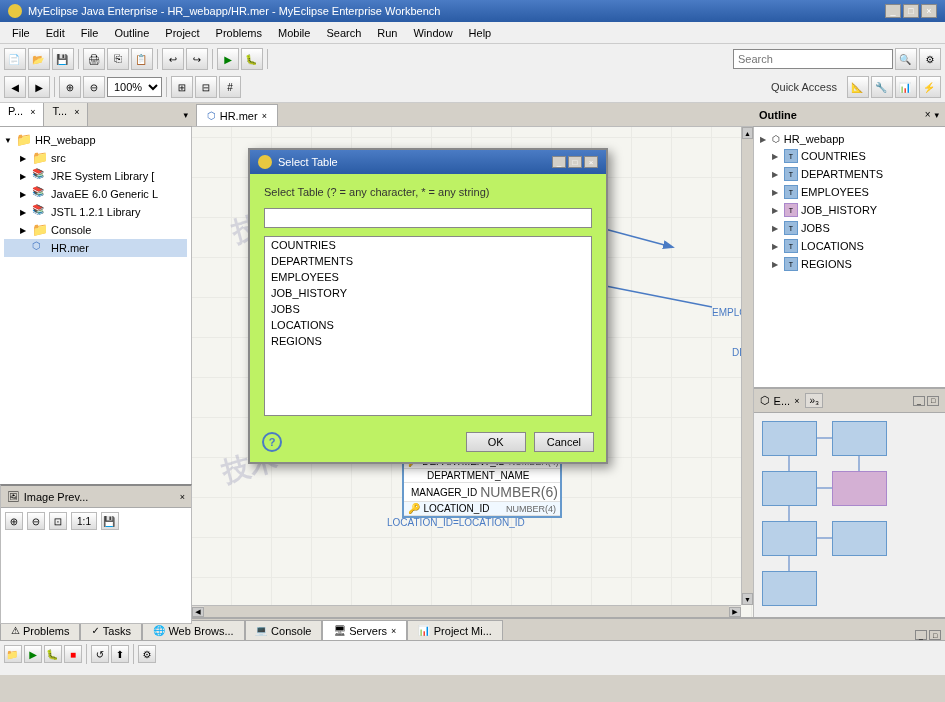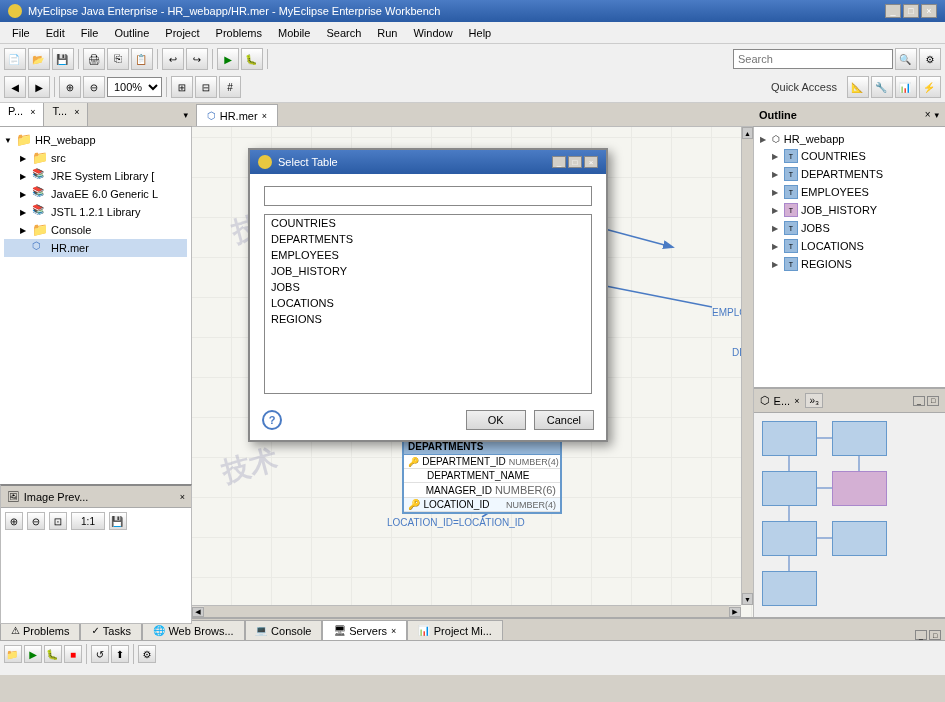--- a/index.html
+++ b/index.html
@@ -296,21 +296,21 @@
     }
     .bottom-tab.active { background: white; }
     .bottom-toolbar {
       display: flex;
       align-items: center;
       padding: 2px 4px;
       gap: 2px;
       height: 26px;
     }
     .dialog {
-      background: #ffffff;
+      background: #bef264;
       border: 2px solid #888;
       box-shadow: 4px 4px 10px rgba(0,0,0,0.4);
       width: 360px;
       position: absolute;
       top: 148px;
       left: 248px;
     }
     .dialog-titlebar {
       background: linear-gradient(to bottom, #4a7bc4, #2a5ba4);
       color: white;
@@ -609,21 +609,21 @@
           <span>DEPARTMENT_ID</span>
           <span style="margin-left:auto;font-size:9px;color:#666;">NUMBER(4)</span>
         </div>
         <div class="db-table-row">
           <span style="width:16px;"></span>
           <span>DEPARTMENT_NAME</span>
         </div>
         <div class="db-table-row">
           <span style="width:16px;"></span>
           <span>MANAGER_ID</span>
-          <span style="margin-left:auto;font-size:11px;color:#666;">NUMBER(6)</span>
+          <span style="margin-left:auto;font-size:14px;color:#666;">NUMBER(6)</span>
         </div>
         <div class="db-table-row" style="background:#f0f8ff;">
           <span class="fk-icon" style="color:#888;font-size:10px;">🔑</span>
           <span>LOCATION_ID</span>
           <span style="margin-left:auto;font-size:9px;color:#666;">NUMBER(4)</span>
         </div>
       </div>
 
       <div style="position:absolute;top:262px;left:385px;font-size:10px;color:#4a7bc4;">←EM</div>
       <div style="position:absolute;top:180px;left:520px;font-size:10px;color:#4a7bc4;">EMPLOYEE_ID=MANAG</div>
@@ -780,40 +780,41 @@
   <div style="display:flex;align-items:center;background:#d4d0c8;padding:2px 6px;border-bottom:1px solid #aaa;height:22px;">
     <span style="font-size:10px;margin-right:4px;">🖼</span>
     <span style="font-size:11px;flex:1;">Image Prev...</span>
     <span style="font-size:9px;cursor:pointer;">×</span>
   </div>
   <div style="padding:4px;display:flex;flex-direction:column;gap:4px;height:calc(100% - 22px);">
     <div style="display:flex;gap:4px;">
       <div class="tb-btn" style="width:18px;height:18px;">⊕</div>
       <div class="tb-btn" style="width:18px;height:18px;">⊖</div>
       <div class="tb-btn" style="width:18px;height:18px;">⊡</div>
-      <div class="tb-btn" style="width:34px;height:18px;">1:1</div>
+      <div class="tb-btn" style="width:26px;height:18px;">1:1</div>
       <div class="tb-btn" style="width:18px;height:18px;">💾</div>
     </div>
   </div>
 </div>
 
 <div style="position:fixed;top:0;left:0;right:0;bottom:0;z-index:2000;">
   <div class="dialog">
 
     <div class="dialog-titlebar">
       <div class="dialog-title-icon"></div>
       <span class="dialog-title-text">Select Table</span>
       <div class="dialog-btn-group">
         <div class="dialog-title-btn">_</div>
         <div class="dialog-title-btn">□</div>
         <div class="dialog-title-btn">×</div>
       </div>
     </div>
 
     <div class="dialog-body">
+      <div class="dialog-desc">Select Table (? = any character, * = any string)</div>
       <input class="dialog-search-input" type="text" value="" style="">
 
       
       <div class="dialog-list">
         <div class="dialog-list-item">COUNTRIES</div>
         <div class="dialog-list-item">DEPARTMENTS</div>
         <div class="dialog-list-item">EMPLOYEES</div>
         <div class="dialog-list-item">JOB_HISTORY</div>
         <div class="dialog-list-item">JOBS</div>
         <div class="dialog-list-item">LOCATIONS</div>

